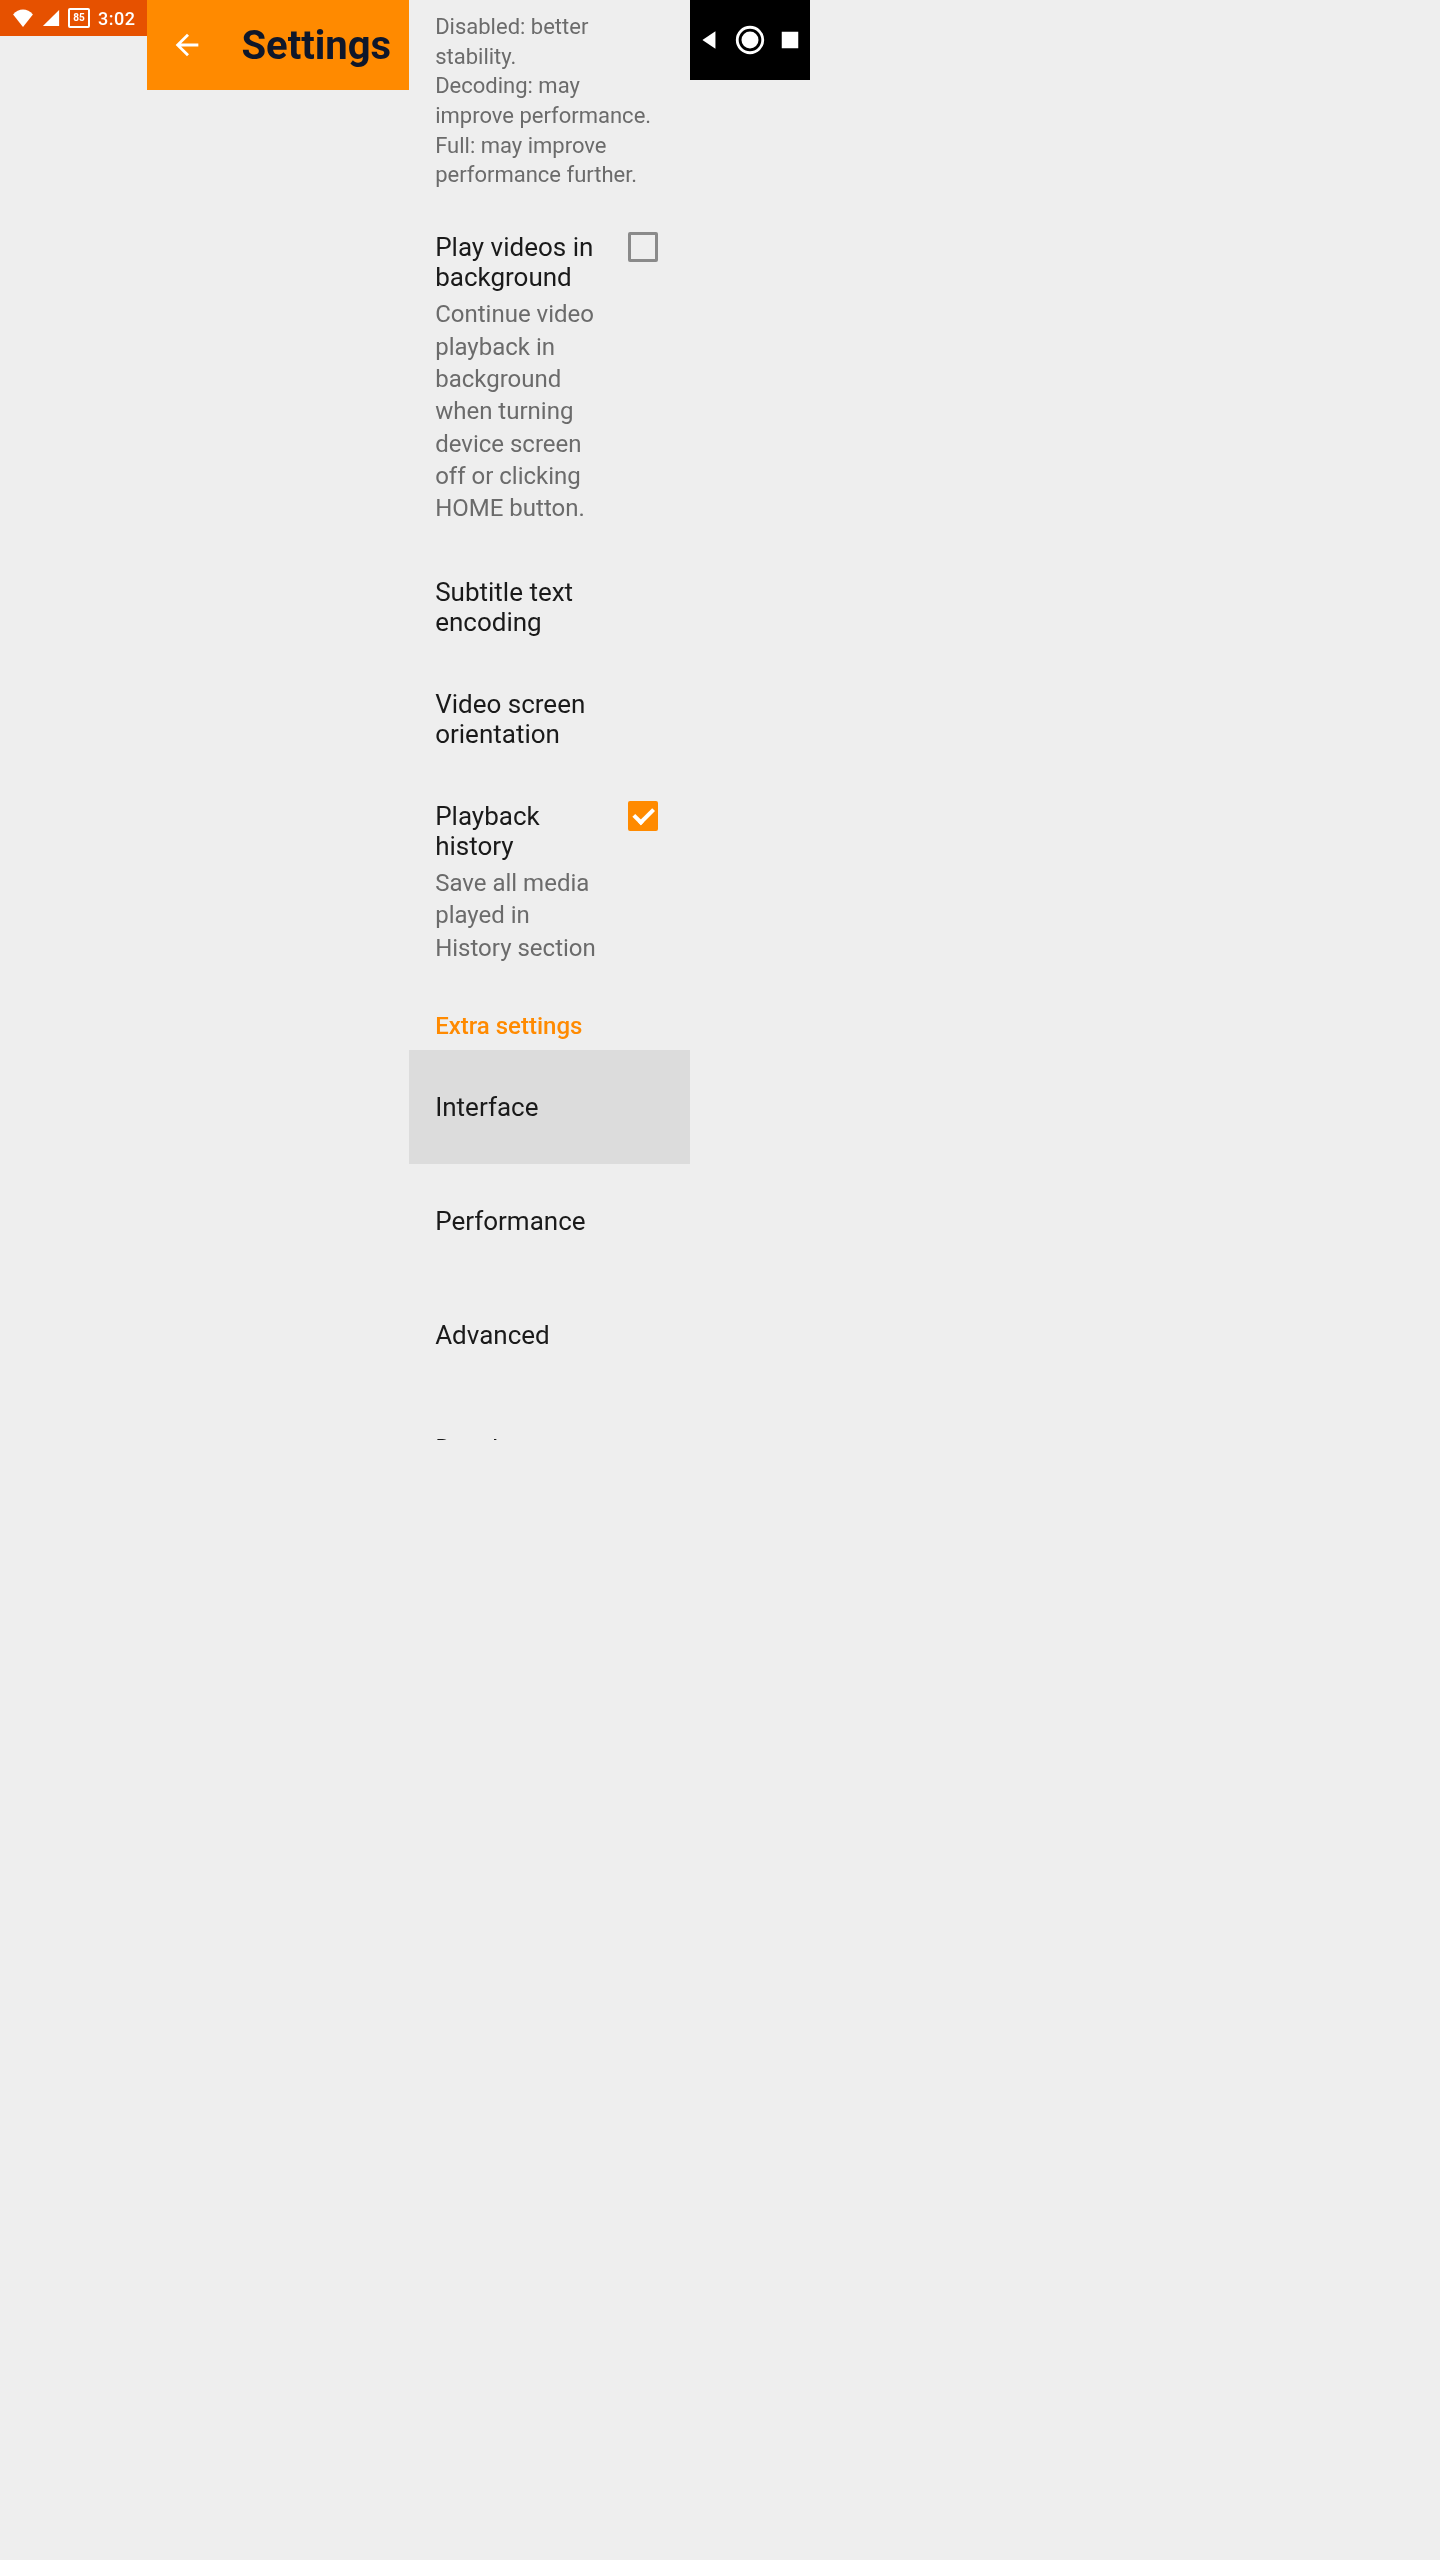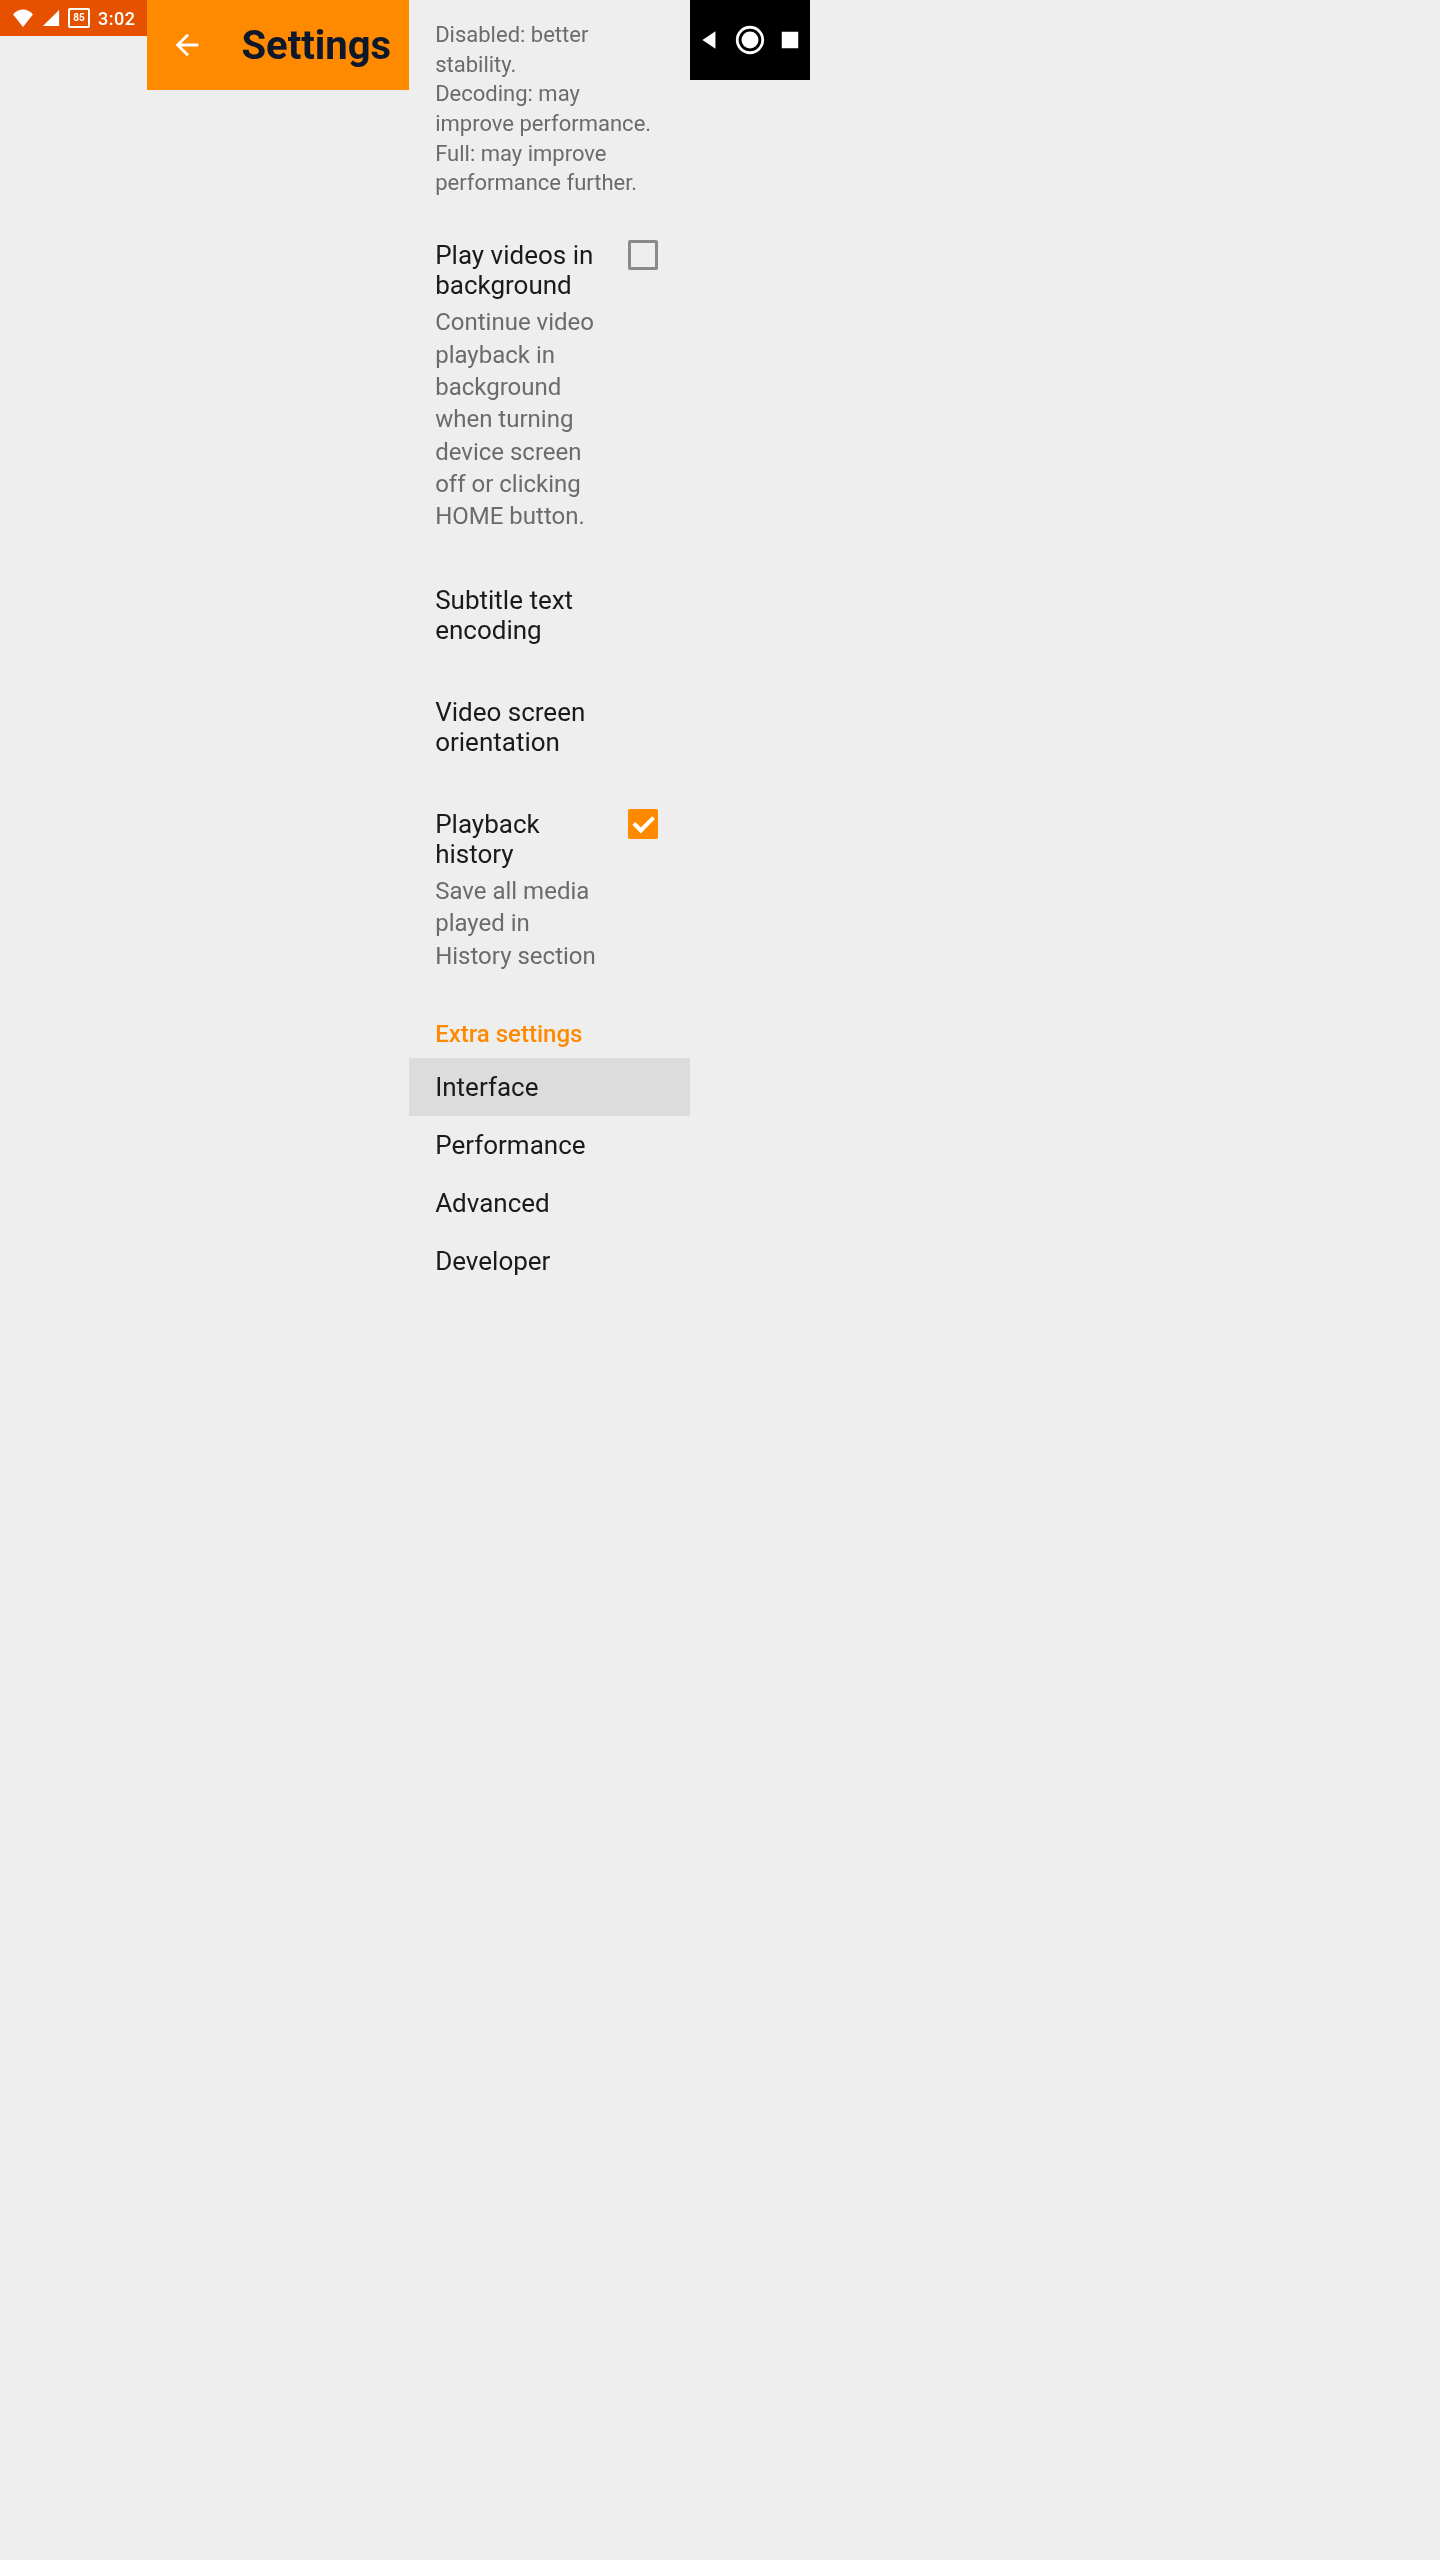--- a/index.html
+++ b/index.html
@@ -13,35 +13,35 @@
   .battery-wrap { display:inline-flex; align-items:center; gap:2px; }
   .battery-box { width: 22px; height: 20px; border: 2px solid #fff; border-radius: 2px; position: relative; font-size: 10px; line-height:16px; text-align:center; color:#fff; font-weight:700; }
 
   
   .app-bar { height: 90px; background: #ff8a00; display: flex; align-items: center; padding: 0 18px; gap: 32px; }
   .app-bar .title { color: #0f172a; font-size: 40px; font-weight: 700; }
   .back-btn { width: 44px; height: 44px; display:flex; align-items:center; justify-content:center; cursor:pointer; }
 
   
   .content { flex: 1; overflow: hidden; }
-  .desc-block { padding: 20px 26px 16px 26px; color: #6b6b6b; font-size: 22px; line-height: 1.35; }
+  .desc-block { padding: 12px 26px 16px 26px; color: #6b6b6b; font-size: 22px; line-height: 1.35; }
   .desc-block div { }
 
   .item { padding: 26px 26px; display:flex; align-items:flex-end; gap:20px; }
   .item .text { flex:1; }
   .item .primary { font-size: 26px; color: #1a1a1a; font-weight: 400; }
   .item .secondary { font-size: 24px; color: #6b6b6b; margin-top: 6px; line-height:1.35; }
   .item.checkbox-row { align-items: flex-start; }
   .checkbox { width: 30px; height: 30px; border: 3px solid #8a8a8a; border-radius: 2px; flex-shrink:0; margin-right:6px; cursor:pointer; display:flex; align-items:center; justify-content:center; }
   .checkbox.checked { background: #ff8a00; border-color: #ff8a00; }
   .checkbox.checked::after { content:""; display:block; width:8px; height:16px; border:solid #fff; border-width: 0 4px 4px 0; transform: rotate(45deg) translate(-1px,-2px); }
 
   .section-header { padding: 22px 26px 10px 26px; color: #ff8a00; font-size: 24px; font-weight: 500; }
 
-  .extra-item { padding: 14px 26px; font-size: 26px; color: #1a1a1a; cursor:pointer; }
+  .extra-item { padding: 42px 26px; font-size: 26px; color: #1a1a1a; cursor:pointer; }
   .extra-item.highlight { background: #dcdcdc; }
 
   
   .nav-bar { height: 80px; background: #000; display:flex; align-items:center; justify-content:space-around; }
   .nav-btn { width: 40px; height: 40px; display:flex; align-items:center; justify-content:center; cursor:pointer; }
 </style>
 </head>
 <body>
 
 <div class="screen">

